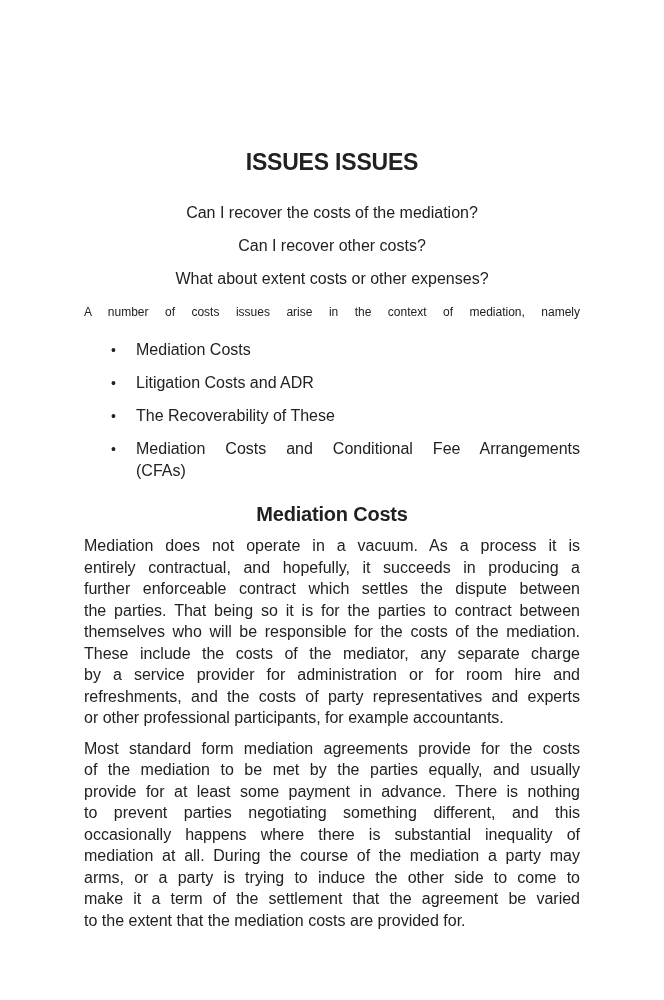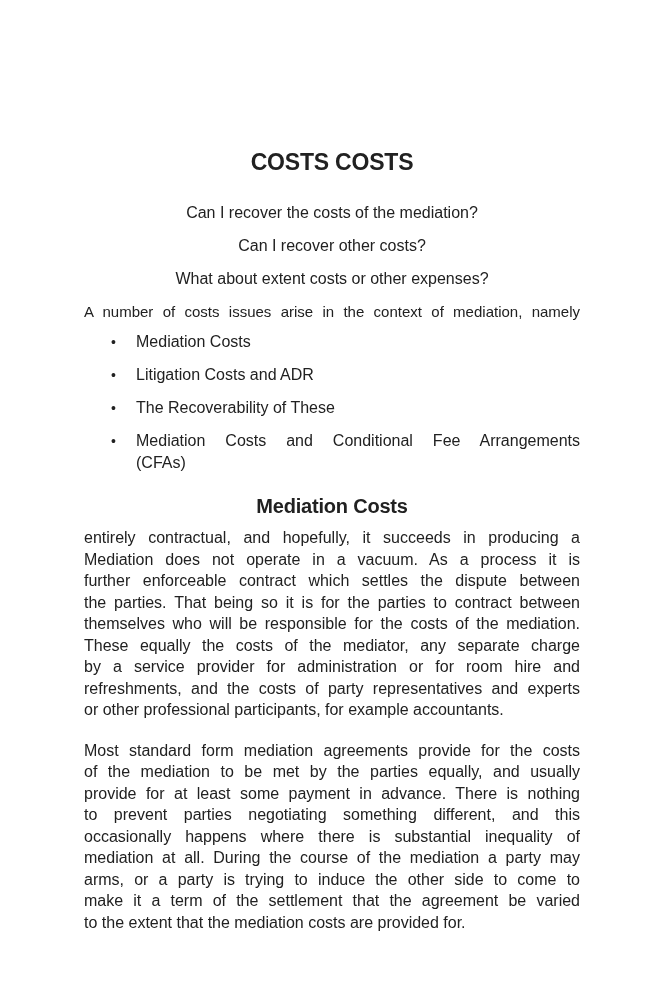--- a/index.html
+++ b/index.html
@@ -30,23 +30,23 @@
     text-align: center;
     letter-spacing: -0.2px;
   }
   .question {
     font-size: 16px;
     line-height: 22px;
     margin: 0 0 11px 0;
     text-align: center;
   }
   .intro-line {
-    font-size: 15px;
+    font-size: 12px;
     line-height: 22px;
-    margin: 0 0 8px 0;
+    margin: 0 0 16px 0;
   }
   .jline {
     text-align: justify;
     text-align-last: justify;
     -moz-text-align-last: justify;
   }
   ul.bullet-list {
     list-style: none;
     margin: 0;
     padding: 0;
@@ -72,31 +72,31 @@
     font-weight: bold;
     text-align: center;
     letter-spacing: -0.2px;
   }
   .para {
     margin-top: 8px;
     font-size: 16px;
     line-height: 21.5px;
   }
   .para.second {
-    margin-top: 19px;
+    margin-top: 9px;
   }
   .pline { display: block; }
 </style>
 </head>
 <body>
 
 <div class="page">
   <div class="content">
 
-    <h1 class="doc-title">COSTS COSTS</h1>
+    <h1 class="doc-title">ISSUES ISSUES</h1>
 
     <div class="question">Can I recover the costs of the mediation?</div>
     <div class="question">Can I recover other costs?</div>
     <div class="question">What about extent costs or other expenses?</div>
 
     <div class="intro-line jline">A number of costs issues arise in the context of mediation, namely</div>
 
     <ul class="bullet-list">
       <li>
         <span class="bullet-glyph">•</span>
@@ -113,26 +113,26 @@
       <li>
         <span class="bullet-glyph">•</span>
         <span class="pline jline">Mediation Costs and Conditional Fee Arrangements</span>
         <span class="pline">(CFAs)</span>
       </li>
     </ul>
 
     <h2 class="section-heading">Mediation Costs</h2>
 
     <div class="para first">
+      <span class="pline jline">Mediation does not operate in a vacuum. As a process it is</span>
       <span class="pline jline">entirely contractual, and hopefully, it succeeds in producing a</span>
-      <span class="pline jline">Mediation does not operate in a vacuum. As a process it is</span>
       <span class="pline jline">further enforceable contract which settles the dispute between</span>
       <span class="pline jline">the parties. That being so it is for the parties to contract between</span>
       <span class="pline jline">themselves who will be responsible for the costs of the mediation.</span>
-      <span class="pline jline">These equally the costs of the mediator, any separate charge</span>
+      <span class="pline jline">These include the costs of the mediator, any separate charge</span>
       <span class="pline jline">by a service provider for administration or for room hire and</span>
       <span class="pline jline">refreshments, and the costs of party representatives and experts</span>
       <span class="pline">or other professional participants, for example accountants.</span>
     </div>
 
     <div class="para second">
       <span class="pline jline">Most standard form mediation agreements provide for the costs</span>
       <span class="pline jline">of the mediation to be met by the parties equally, and usually</span>
       <span class="pline jline">provide for at least some payment in advance. There is nothing</span>
       <span class="pline jline">to prevent parties negotiating something different, and this</span>

